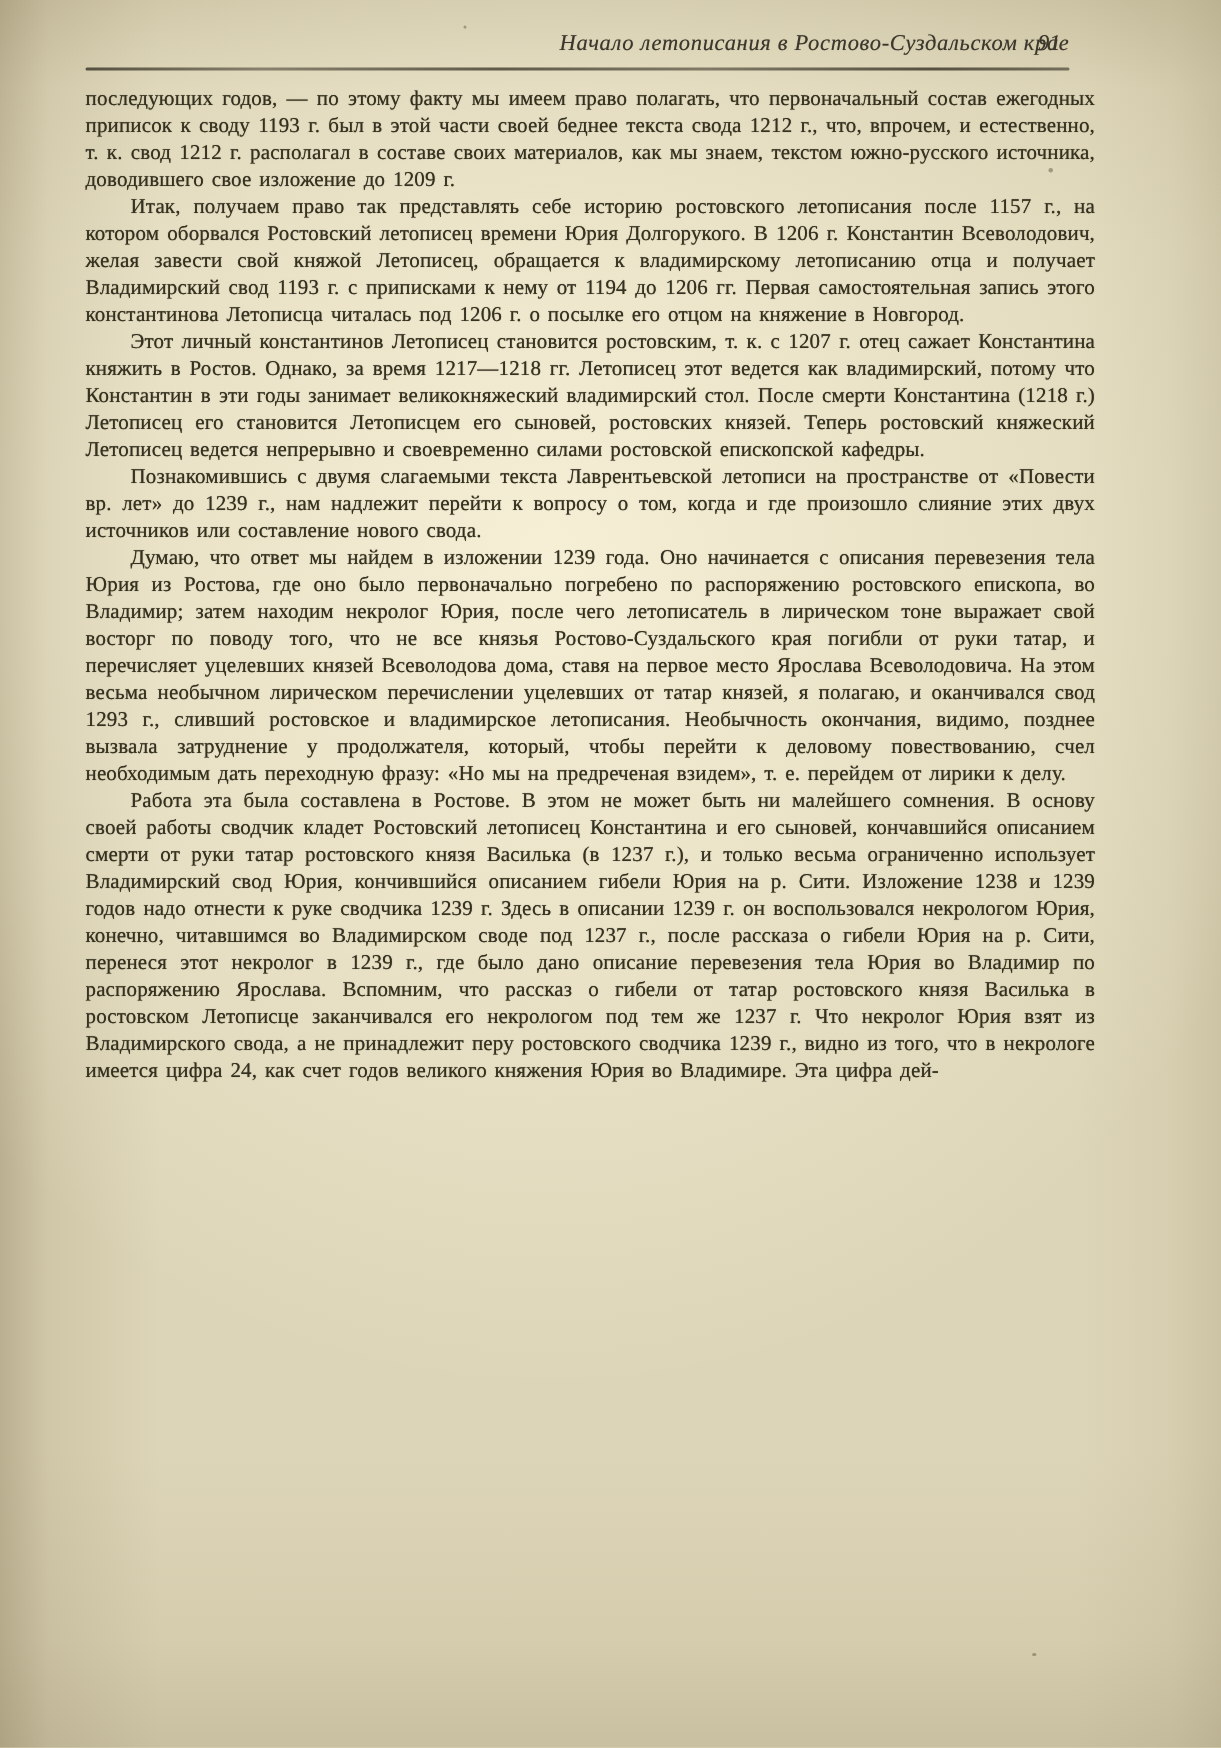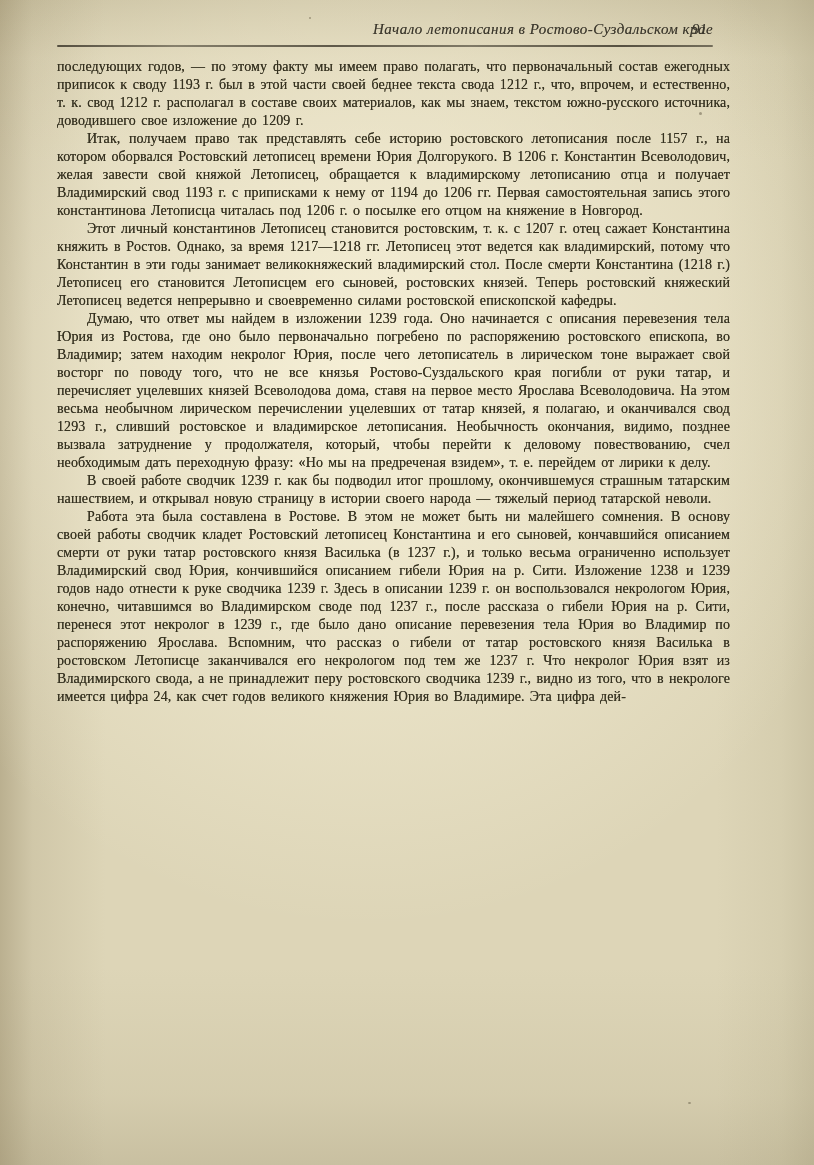--- a/index.html
+++ b/index.html
@@ -62,22 +62,22 @@
     <span class="head-title">Начало летописания в Ростово-Суздальском крае</span>
     <span class="folio">91</span>
   </header>
 
   <div class="head-rule"></div>
 
   <main class="text-block">
     <p class="para no-indent">последующих годов, — по этому факту мы имеем право полагать, что первоначальный состав ежегодных приписок к своду 1193 г. был в этой части своей беднее текста свода 1212 г., что, впрочем, и естественно, т. к. свод 1212 г. располагал в составе своих материалов, как мы знаем, текстом южно-русского источника, доводившего свое изложение до 1209 г.</p>
     <p class="para">Итак, получаем право так представлять себе историю ростовского летописания после 1157 г., на котором оборвался Ростовский летописец времени Юрия Долгорукого. В 1206 г. Константин Всеволодович, желая завести свой княжой Летописец, обращается к владимирскому летописанию отца и получает Владимирский свод 1193 г. с приписками к нему от 1194 до 1206 гг. Первая самостоятельная запись этого константинова Летописца читалась под 1206 г. о посылке его отцом на княжение в Новгород.</p>
     <p class="para">Этот личный константинов Летописец становится ростовским, т. к. с 1207 г. отец сажает Константина княжить в Ростов. Однако, за время 1217—1218 гг. Летописец этот ведется как владимирский, потому что Константин в эти годы занимает великокняжеский владимирский стол. После смерти Константина (1218 г.) Летописец его становится Летописцем его сыновей, ростовских князей. Теперь ростовский княжеский Летописец ведется непрерывно и своевременно силами ростовской епископской кафедры.</p>
+    <p class="para">Познакомившись с двумя слагаемыми текста Лаврентьевской летописи на пространстве от «Повести вр. лет» до 1239 г., нам надлежит перейти к вопросу о том, когда и где произошло слияние этих двух источников или составление нового свода.</p>
     <p class="para">Думаю, что ответ мы найдем в изложении 1239 года. Оно начинается с описания перевезения тела Юрия из Ростова, где оно было первоначально погребено по распоряжению ростовского епископа, во Владимир; затем находим некролог Юрия, после чего летописатель в лирическом тоне выражает свой восторг по поводу того, что не все князья Ростово-Суздальского края погибли от руки татар, и перечисляет уцелевших князей Всеволодова дома, ставя на первое место Ярослава Всеволодовича. На этом весьма необычном лирическом перечислении уцелевших от татар князей, я полагаю, и оканчивался свод 1293 г., сливший ростовское и владимирское летописания. Необычность окончания, видимо, позднее вызвала затруднение у продолжателя, который, чтобы перейти к деловому повествованию, счел необходимым дать переходную фразу: «Но мы на предреченая взидем», т. е. перейдем от лирики к делу.</p>
-    <p class="para">В своей работе сводчик 1239 г. как бы подводил итог прошлому, окончившемуся страшным татарским нашествием, и открывал новую страницу в истории своего народа — тяжелый период татарской неволи.</p>
     <p class="para">Работа эта была составлена в Ростове. В этом не может быть ни малейшего сомнения. В основу своей работы сводчик кладет Ростовский летописец Константина и его сыновей, кончавшийся описанием смерти от руки татар ростовского князя Василька (в 1237 г.), и только весьма ограниченно использует Владимирский свод Юрия, кончившийся описанием гибели Юрия на р. Сити. Изложение 1238 и 1239 годов надо отнести к руке сводчика 1239 г. Здесь в описании 1239 г. он воспользовался некрологом Юрия, конечно, читавшимся во Владимирском своде под 1237 г., после рассказа о гибели Юрия на р. Сити, перенеся этот некролог в 1239 г., где было дано описание перевезения тела Юрия во Владимир по распоряжению Ярослава. Вспомним, что рассказ о гибели от татар ростовского князя Василька в ростовском Летописце заканчивался его некрологом под тем же 1237 г. Что некролог Юрия взят из Владимирского свода, а не принадлежит перу ростовского сводчика 1239 г., видно из того, что в некрологе имеется цифра 24, как счет годов великого княжения Юрия во Владимире. Эта цифра дей-</p>
   </main>
 
   <div class="speck s1"></div>
   <div class="speck s2"></div>
   <div class="speck s3"></div>
 
 </div>
 
 </body></html>

